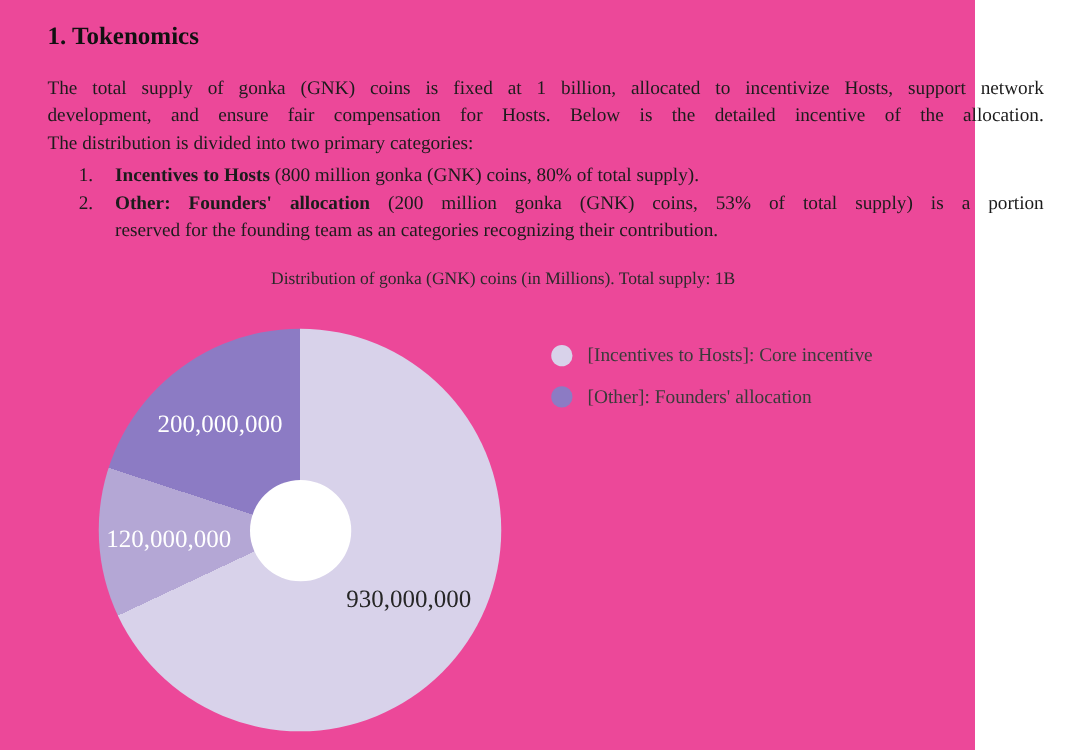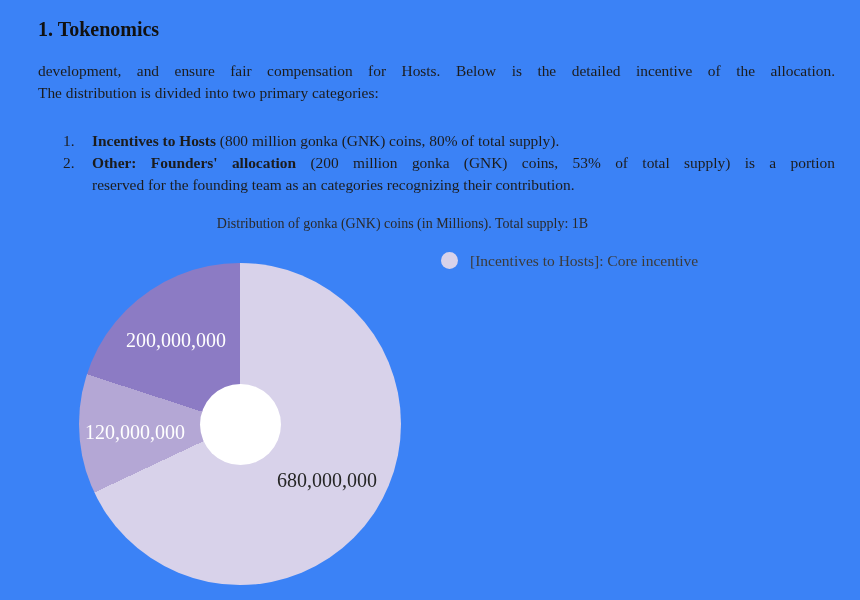--- a/index.html
+++ b/index.html
@@ -1,18 +1,18 @@
 <!DOCTYPE html>
 <html><head>
 <meta charset="utf-8">
 <style>
   * { margin: 0; padding: 0; box-sizing: border-box; }
   html, body { width: 860px; height: 600px; background: #ffffff; overflow: hidden; }
   .page {
-    position: relative; width: 860px; height: 600px; background: #3b82f6;
+    position: relative; width: 780px; height: 600px; background: #ec4899;
     font-family: "Liberation Serif", "DejaVu Serif", serif;
     color: #1c1c1c;
   }
   .heading {
     position: absolute; left: 38px; top: 18px;
     font-size: 20px; font-weight: bold; color: #111111;
   }
   .para {
     position: absolute; left: 38px; top: 60px; width: 797px;
     font-size: 15.4px; line-height: 22px; color: #1c1c1c;
@@ -32,33 +32,34 @@
   .pie-wrap { position: absolute; left: 79px; top: 263px; width: 322px; height: 322px; }
   .pie { position: absolute; inset: 0; border-radius: 50%; }
   .hole {
     position: absolute; left: 50%; top: 50%; width: 81px; height: 81px;
     margin: -40.5px 0 0 -40.5px; border-radius: 50%; background: #ffffff;
   }
   .slice-label {
     position: absolute; transform: translate(-50%, -50%);
     font-size: 20px; white-space: nowrap;
   }
-  .legend { position: absolute; left: 441px; top: 252px; text-align: right; }
+  .legend { position: absolute; left: 441px; top: 276px; text-align: right; }
   .legend-row { display: flex; align-items: center; height: 17px; margin-bottom: 16px; }
   .swatch { width: 17px; height: 17px; border-radius: 50%; margin-right: 12px; flex: 0 0 17px; }
   .legend-label { font-size: 15.5px; color: #3b3b3b; white-space: nowrap; }
 </style>
 </head>
 <body>
 
 <div class="page">
 
   <h1 class="heading">1. Tokenomics</h1>
 
   <div class="para">
+    <div class="jline">The total supply of gonka (GNK) coins is fixed at 1 billion, allocated to incentivize Hosts, support network</div>
     <div class="jline">development, and ensure fair compensation for Hosts. Below is the detailed incentive of the allocation.</div>
     <div>The distribution is divided into two primary categories:</div>
   </div>
 
   <div class="list">
     <div class="list-item">
       <span class="list-num">1.</span>
       <div class="list-content">
         <div><b>Incentives to Hosts</b><span> (800 million gonka (GNK) coins, 80% of total supply).</span></div>
       </div>
@@ -70,25 +71,29 @@
         <div>reserved for the founding team as an categories recognizing their contribution.</div>
       </div>
     </div>
   </div>
 
   <div class="chart-title">Distribution of gonka (GNK) coins (in Millions). Total supply: 1B</div>
 
   <div class="pie-wrap">
     <div class="pie" id="pie" style="background: conic-gradient(rgb(216, 210, 234) 0deg, rgb(216, 210, 234) 244.8deg, rgb(180, 167, 213) 244.8deg, rgb(180, 167, 213) 288deg, rgb(140, 123, 196) 288deg, rgb(140, 123, 196) 360deg);"></div>
     <div class="hole"></div>
-    <span class="slice-label" style="left: 248px; top: 217px; color: rgb(38, 38, 38);">680,000,000</span>
+    <span class="slice-label" style="left: 248px; top: 217px; color: rgb(38, 38, 38);">930,000,000</span>
     <span class="slice-label" style="left: 56px; top: 169px; color: rgb(255, 255, 255);">120,000,000</span>
     <span class="slice-label" style="left: 97px; top: 77px; color: rgb(255, 255, 255);">200,000,000</span>
   </div>
 
   <div class="legend">
     <div class="legend-row">
       <span class="swatch" style="background: rgb(216, 210, 234);"></span>
       <span class="legend-label">[Incentives to Hosts]: Core incentive</span>
     </div>
+    <div class="legend-row">
+      <span class="swatch" style="background: rgb(140, 123, 196);"></span>
+      <span class="legend-label">[Other]: Founders' allocation</span>
+    </div>
   </div>
 
 </div>
 
 </body></html>

